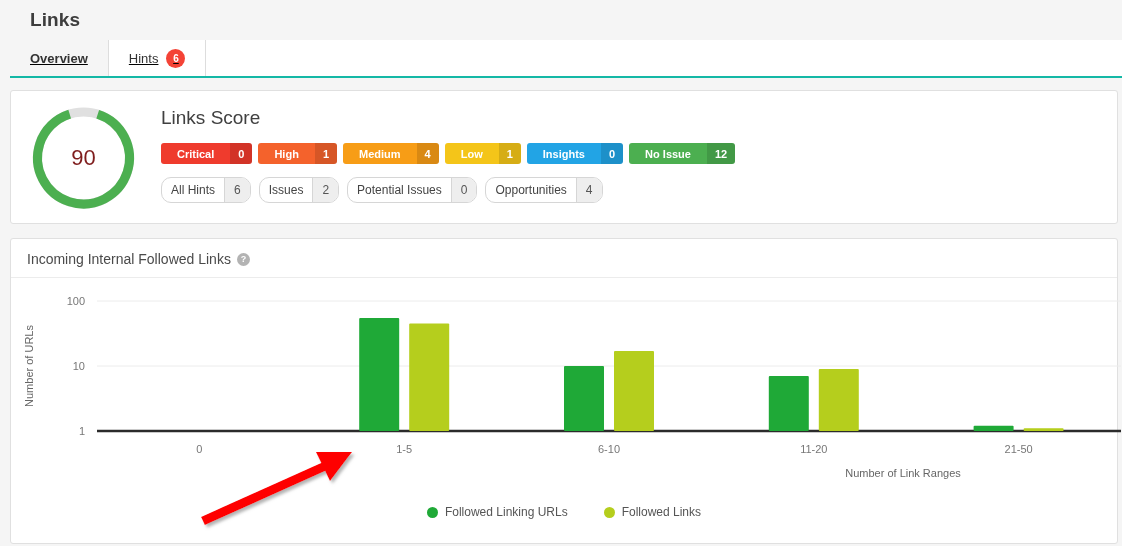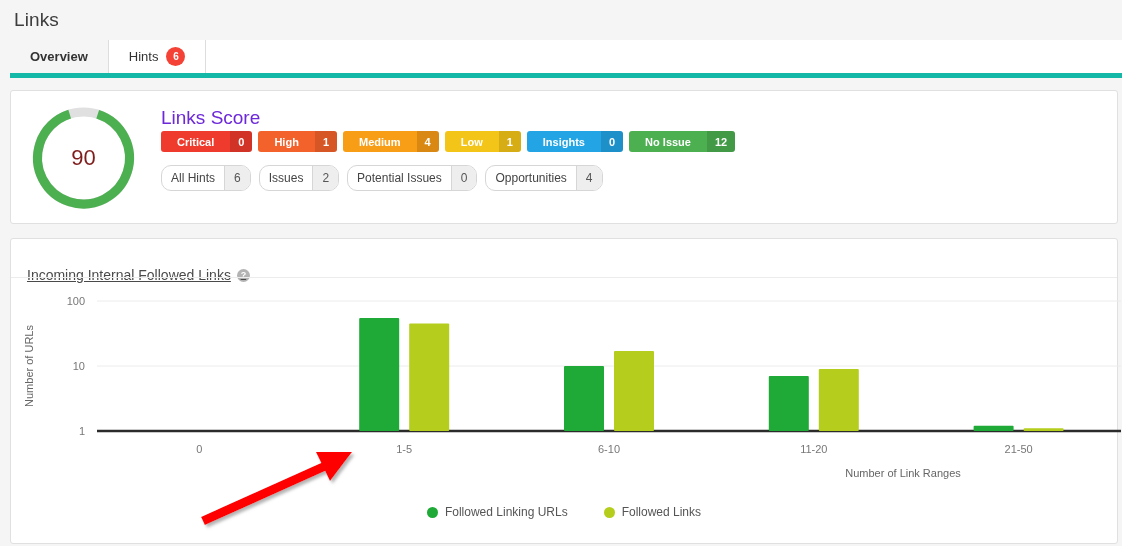--- a/index.html
+++ b/index.html
@@ -9,33 +9,35 @@
     background: #f5f5f5;
     font-family: "Liberation Sans", sans-serif;
     overflow: hidden;
   }
 
   
   .page-title {
     font-size: 19px;
     color: #3d3d3d;
     padding: 9px 0 0 14px;
-    font-weight: 400;
+    font-weight: 700;
     letter-spacing: .1px;
+    margin-left: 16px;
   }
 
   
   .tabbar {
     position: absolute;
     left: 10px; right: 0; top: 40px;
     height: 38px;
     background: #ffffff;
-    border-bottom: 5px solid #14b8a6;
+    border-bottom: 2px solid #14b8a6;
     display: flex;
     align-items: stretch;
+    text-decoration: underline;
   }
   .tab {
     display: flex;
     align-items: center;
     gap: 8px;
     padding: 0 20px;
     font-size: 13px;
     color: #333333;
     border-right: 1px solid #dddddd;
     background: #ffffff;
@@ -80,22 +82,22 @@
     position: absolute;
     left: 0; top: 0; width: 100%; height: 100%;
     display: flex; align-items: center; justify-content: center;
     font-size: 22px;
     color: #7f1d1d;
   }
 
   .score-body { position: absolute; left: 150px; top: 16px; right: 10px; }
   .score-title {
     font-size: 19px;
-    color: #6d28d9;
-    margin-bottom: 2px;
+    color: #404040;
+    margin-bottom: 14px;
     font-weight: 400;
   }
 
   
   .pill-row { display: flex; gap: 6px; margin-bottom: 13px; }
   .pill {
     display: flex;
     align-items: stretch;
     border-radius: 3px;
     overflow: hidden;
@@ -126,24 +128,24 @@
   .fbtn .fv {
     padding: 0 9px; display: flex; align-items: center;
     background: #eeeeee;
     border-left: 1px solid #d6d6d6;
     color: #555555;
   }
 
   
   .chart-head {
     position: absolute;
-    left: 16px; top: 28px;
+    left: 16px; top: 12px;
     font-size: 14px;
     color: #4a4a4a;
-    display: flex; align-items: center; gap: 6px; text-decoration: underline;
+    display: flex; align-items: center; gap: 6px;
   }
   .help-icon {
     display: inline-flex; align-items: center; justify-content: center;
     width: 13px; height: 13px; border-radius: 50%;
     background: #b3b3b3; color: #ffffff;
     font-size: 9px; font-weight: bold;
     cursor: pointer;
   }
   .chart-sep {
     position: absolute; left: 0; right: 0; top: 38px;

